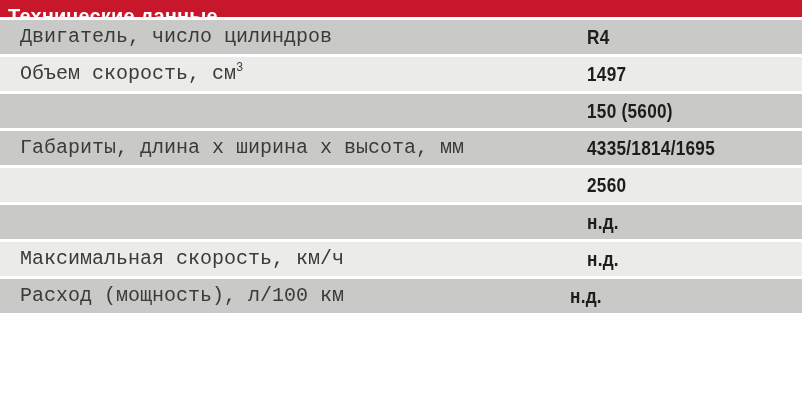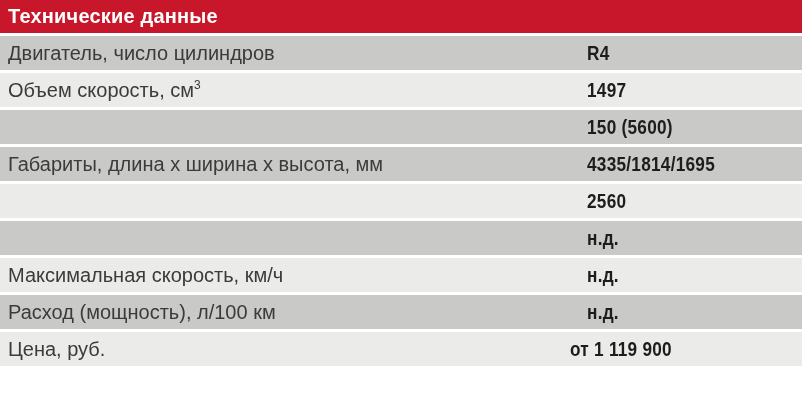--- a/index.html
+++ b/index.html
@@ -9,45 +9,46 @@
   }
   #spec-table {
     position: relative;
     width: 802px;
     height: 403px;
     background: #ffffff;
     font-family: "Liberation Sans", sans-serif;
     overflow: hidden;
   }
   .table-header {
-    height: 33px;
+    height: 17px;
     line-height: 33px;
     background: var(--header-bg, #c8172a);
     color: var(--header-text, #ffffff);
     font-size: 20px;
     font-weight: 700;
     padding-left: 8px;
     box-sizing: border-box;
     letter-spacing: 0.2px;
   }
   .row {
     position: relative;
     height: 34px;
     margin-top: 3px;
     line-height: 34px;
     font-size: 20px;
   }
   .row-dark  { background: var(--row-dark, #c9c9c7); }
   .row-light { background: var(--row-light, #ebebea); }
   .label {
     position: absolute;
-    left: 8px;
+    left: 20px;
     top: 0;
     color: var(--label-text, #3b3b3a);
     white-space: nowrap;
+    font-family: Liberation Mono, monospace;
   }
   .label sup {
     font-size: 12px;
     line-height: 0;
   }
   .value {
     position: absolute;
     left: 587px;
     top: 0;
     color: var(--value-text, #1d1d1b);
@@ -97,18 +98,14 @@
   <div class="row row-light">
     <span class="label"><span>Максимальная скорость, км/ч</span></span>
     <span class="value">н.д.</span>
   </div>
 
   <div class="row row-dark">
     <span class="label"><span>Расход (мощность), л/100 км</span></span>
     <span class="value">н.д.</span>
   </div>
 
-  <div class="row row-light">
-    <span class="label"><span>Цена, руб.</span></span>
-    <span class="value">от 1 119 900</span>
-  </div>
 
 </div>
 
 </body></html>

